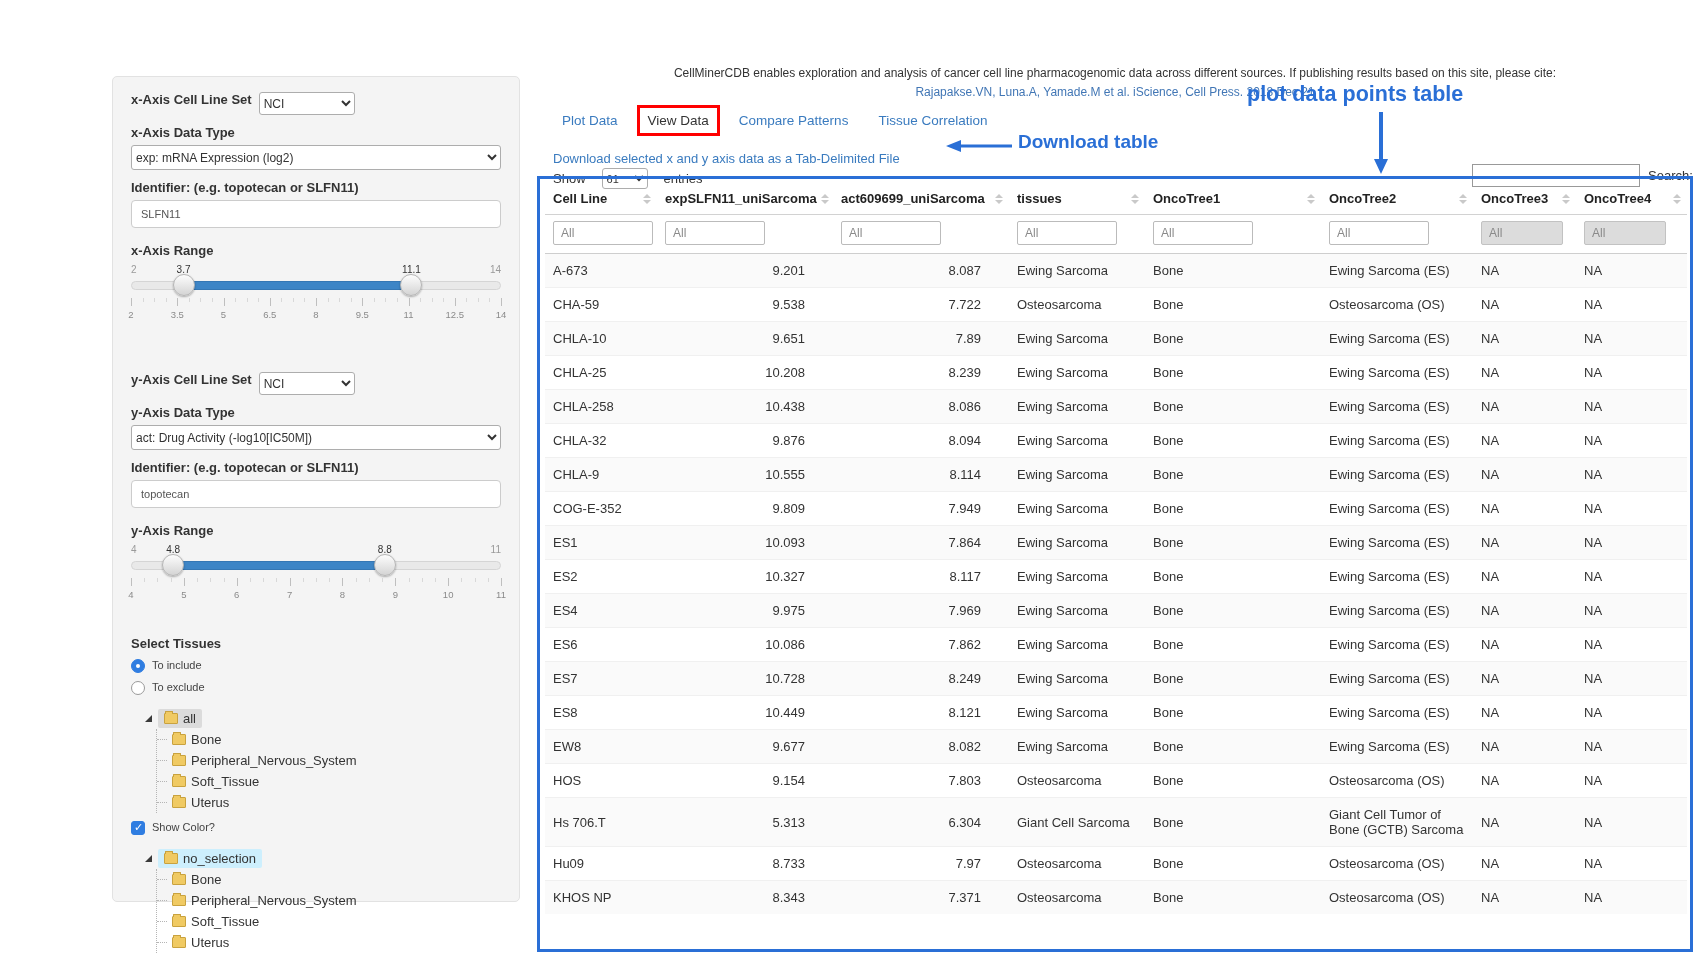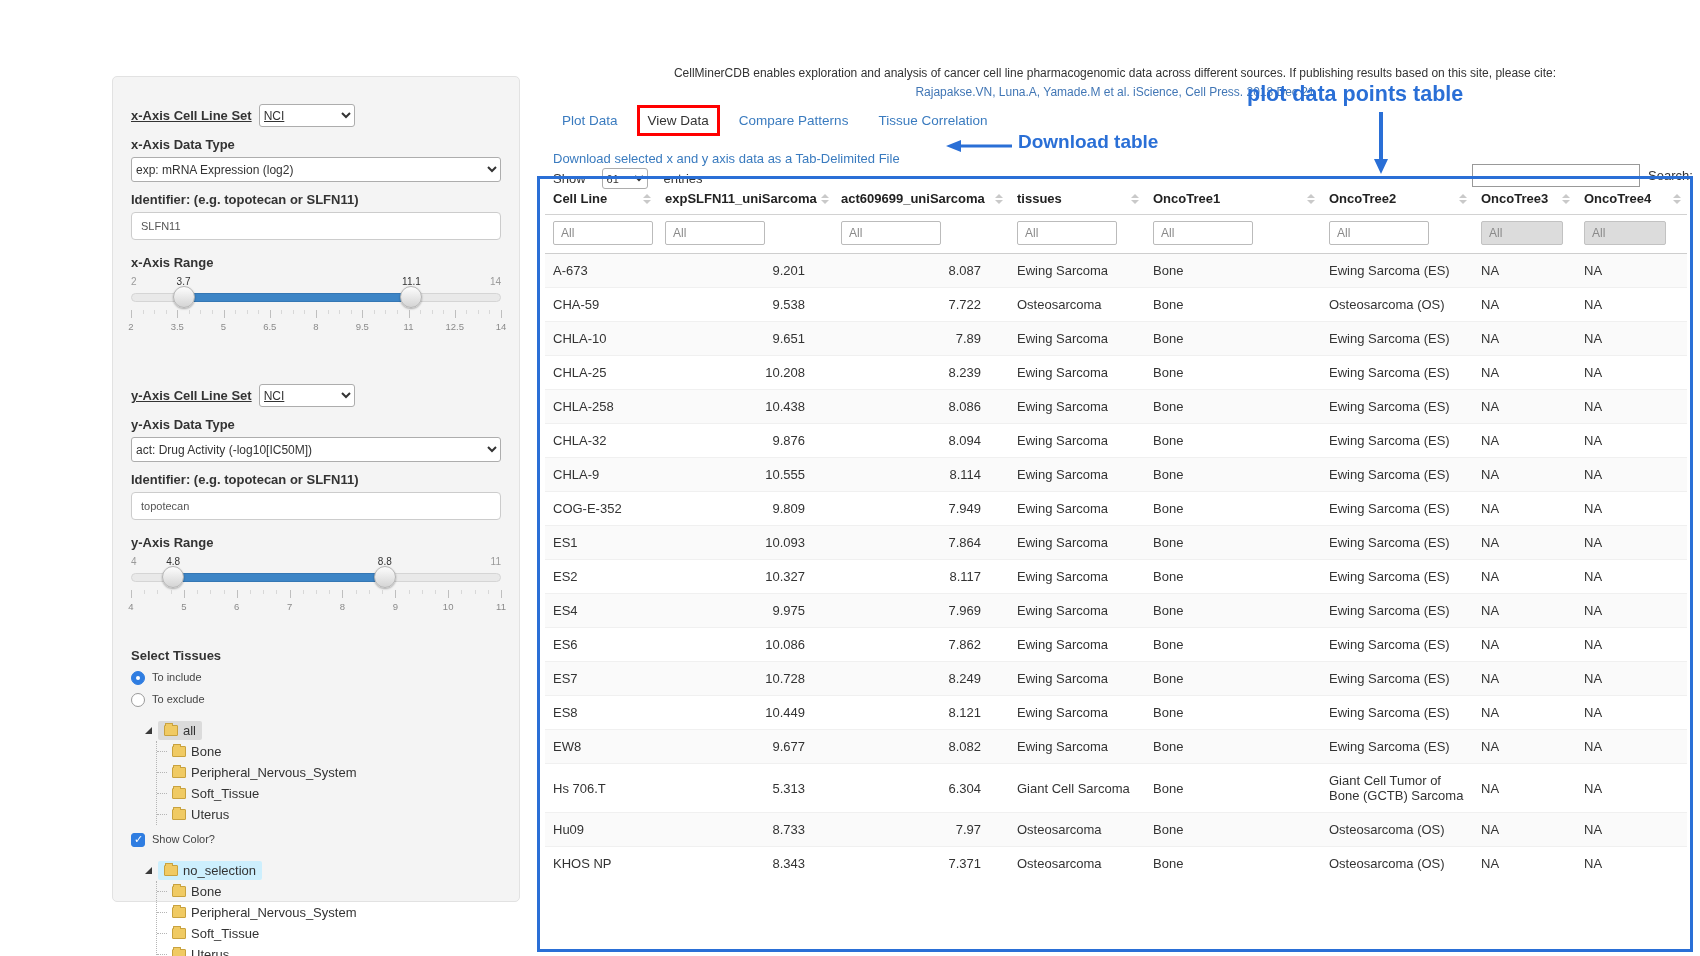--- a/index.html
+++ b/index.html
@@ -10,21 +10,21 @@
   
   .top-nav { position:absolute; left:112px; top:16px; display:flex; align-items:center; gap:30px;
     font-size:15.5px; color:#3d3d3d; }
   .nav-item { cursor:default; white-space:nowrap; }
   .nav-item.active { border:2px solid #6fa8dc; border-radius:3px; padding:7px 11px; background:#fdfdfd; }
 
   
   .sidebar { position:absolute; left:112px; top:76px; width:408px; height:826px;
     background:#f4f4f4; border:1px solid #e2e2e2; border-radius:5px; padding:15px 18px; font-size:13px; }
   .sb-label { font-weight:bold; color:#333; margin-top:10px; }
-  .sb-row { display:flex; align-items:center; margin-top:12px;text-decoration:underline; }
+  .sb-row { display:flex; align-items:flex-start; margin-top:0; }
   .sb-row .sb-label { margin-top:0; }
   select { font-size:12px; color:#333; border:1px solid #adadad; border-radius:3px; background:#fff; height:23px; }
   .cls-select { width:96px; margin-left:7px; }
   .dt-select { width:100%; height:25px; margin-top:5px; }
   .id-input { width:100%; height:28px; margin-top:5px; border:1px solid #ccc; border-radius:4px;
     padding:0 9px; font-size:11px; color:#555; background:#fff; font-family:inherit; }
 
   
   .irs { position:relative; height:62px; margin-top:6px; }
   .irs-min,.irs-max { position:absolute; top:0; font-size:10px; color:#9a9a9a; }
@@ -623,20 +623,30 @@
             <td class="c0">EW8</td>
             <td class="c1 num">9.677</td>
             <td class="c2 num">8.082</td>
             <td class="c3">Ewing Sarcoma</td>
             <td class="c4">Bone</td>
             <td class="c5">Ewing Sarcoma (ES)</td>
             <td class="c6">NA</td>
             <td class="c7">NA</td>
           </tr>
           <tr>
+            <td class="c0">HOS</td>
+            <td class="c1 num">9.154</td>
+            <td class="c2 num">7.803</td>
+            <td class="c3">Osteosarcoma</td>
+            <td class="c4">Bone</td>
+            <td class="c5">Osteosarcoma (OS)</td>
+            <td class="c6">NA</td>
+            <td class="c7">NA</td>
+          </tr>
+          <tr>
             <td class="c0">Hs 706.T</td>
             <td class="c1 num">5.313</td>
             <td class="c2 num">6.304</td>
             <td class="c3">Giant Cell Sarcoma</td>
             <td class="c4">Bone</td>
             <td class="c5">Giant Cell Tumor of Bone (GCTB) Sarcoma</td>
             <td class="c6">NA</td>
             <td class="c7">NA</td>
           </tr>
           <tr>

